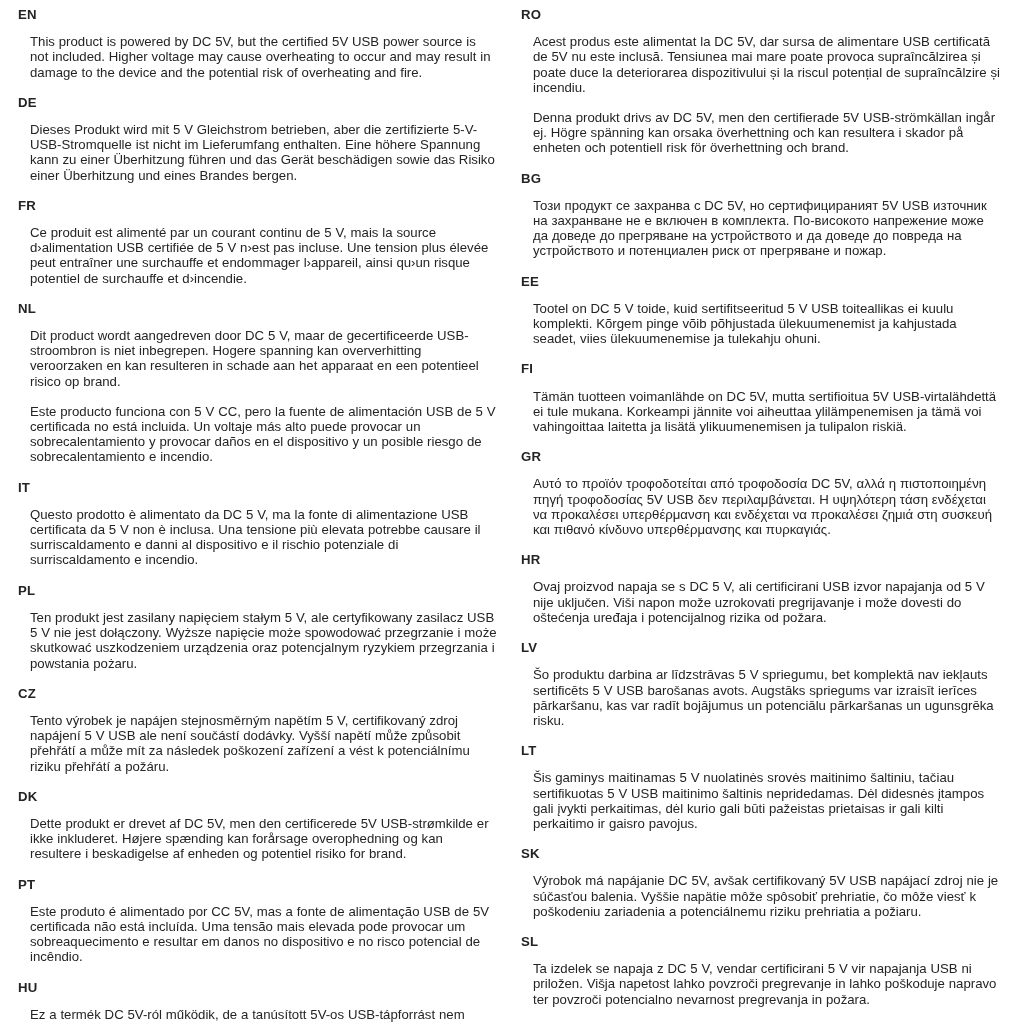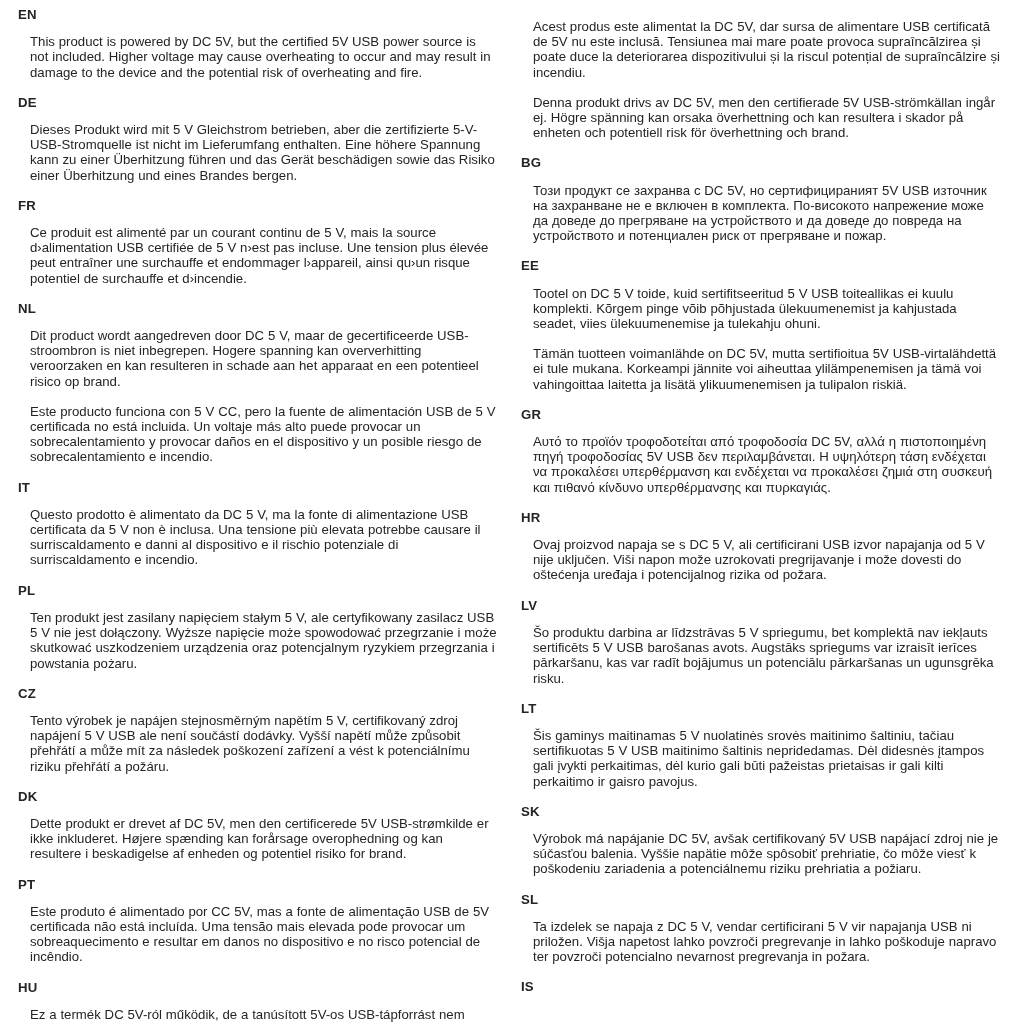--- a/index.html
+++ b/index.html
@@ -93,34 +93,36 @@
       <p class="lang-text">Ez a termék DC 5V-ról működik, de a tanúsított 5V-os USB-tápforrást nem tartalmazza. A magasabb feszültség túlmelegedést okozhat, ami a készülék károsodását, valamint a túlmelegedés és a tűz esetleges kockázatát okozhatja.</p>
     </section>
     <section class="lang-block">
       <div class="lang-code">NO</div>
       <p class="lang-text">Dette produktet drives av DC 5V, men den sertifiserte 5V USB-strømkilden er ikke inkludert. Høyere spenning kan føre til overoppheting, skade på enheten og potensiell risiko for brann.</p>
     </section>
   </div>
 
   <div class="col">
     <section class="lang-block">
+      <div class="lang-code">RO</div>
       <p class="lang-text">Acest produs este alimentat la DC 5V, dar sursa de alimentare USB certificată de 5V nu este inclusă. Tensiunea mai mare poate provoca supraîncălzirea și poate duce la deteriorarea dispozitivului și la riscul potențial de supraîncălzire și incendiu.</p>
     </section>
     <section class="lang-block">
       <p class="lang-text">Denna produkt drivs av DC 5V, men den certifierade 5V USB-strömkällan ingår ej. Högre spänning kan orsaka överhettning och kan resultera i skador på enheten och potentiell risk för överhettning och brand.</p>
     </section>
     <section class="lang-block">
       <div class="lang-code">BG</div>
       <p class="lang-text">Този продукт се захранва с DC 5V, но сертифицираният 5V USB източник на захранване не е включен в комплекта. По-високото напрежение може да доведе до прегряване на устройството и да доведе до повреда на устройството и потенциален риск от прегряване и пожар.</p>
     </section>
     <section class="lang-block">
       <div class="lang-code">EE</div>
       <p class="lang-text">Tootel on DC 5 V toide, kuid sertifitseeritud 5 V USB toiteallikas ei kuulu komplekti. Kõrgem pinge võib põhjustada ülekuumenemist ja kahjustada seadet, viies ülekuumenemise ja tulekahju ohuni.</p>
     </section>
     <section class="lang-block">
+      <div class="lang-code">FI</div>
       <p class="lang-text">Tämän tuotteen voimanlähde on DC 5V, mutta sertifioitua 5V USB-virtalähdettä ei tule mukana. Korkeampi jännite voi aiheuttaa ylilämpenemisen ja tämä voi vahingoittaa laitetta ja lisätä ylikuumenemisen ja tulipalon riskiä.</p>
     </section>
     <section class="lang-block">
       <div class="lang-code">GR</div>
       <p class="lang-text">Αυτό το προϊόν τροφοδοτείται από τροφοδοσία DC 5V, αλλά η πιστοποιημένη πηγή τροφοδοσίας 5V USB δεν περιλαμβάνεται. Η υψηλότερη τάση ενδέχεται να προκαλέσει υπερθέρμανση και ενδέχεται να προκαλέσει ζημιά στη συσκευή και πιθανό κίνδυνο υπερθέρμανσης και πυρκαγιάς.</p>
     </section>
     <section class="lang-block">
       <div class="lang-code">HR</div>
       <p class="lang-text">Ovaj proizvod napaja se s DC 5 V, ali certificirani USB izvor napajanja od 5 V nije uključen. Viši napon može uzrokovati pregrijavanje i može dovesti do oštećenja uređaja i potencijalnog rizika od požara.</p>
     </section>

